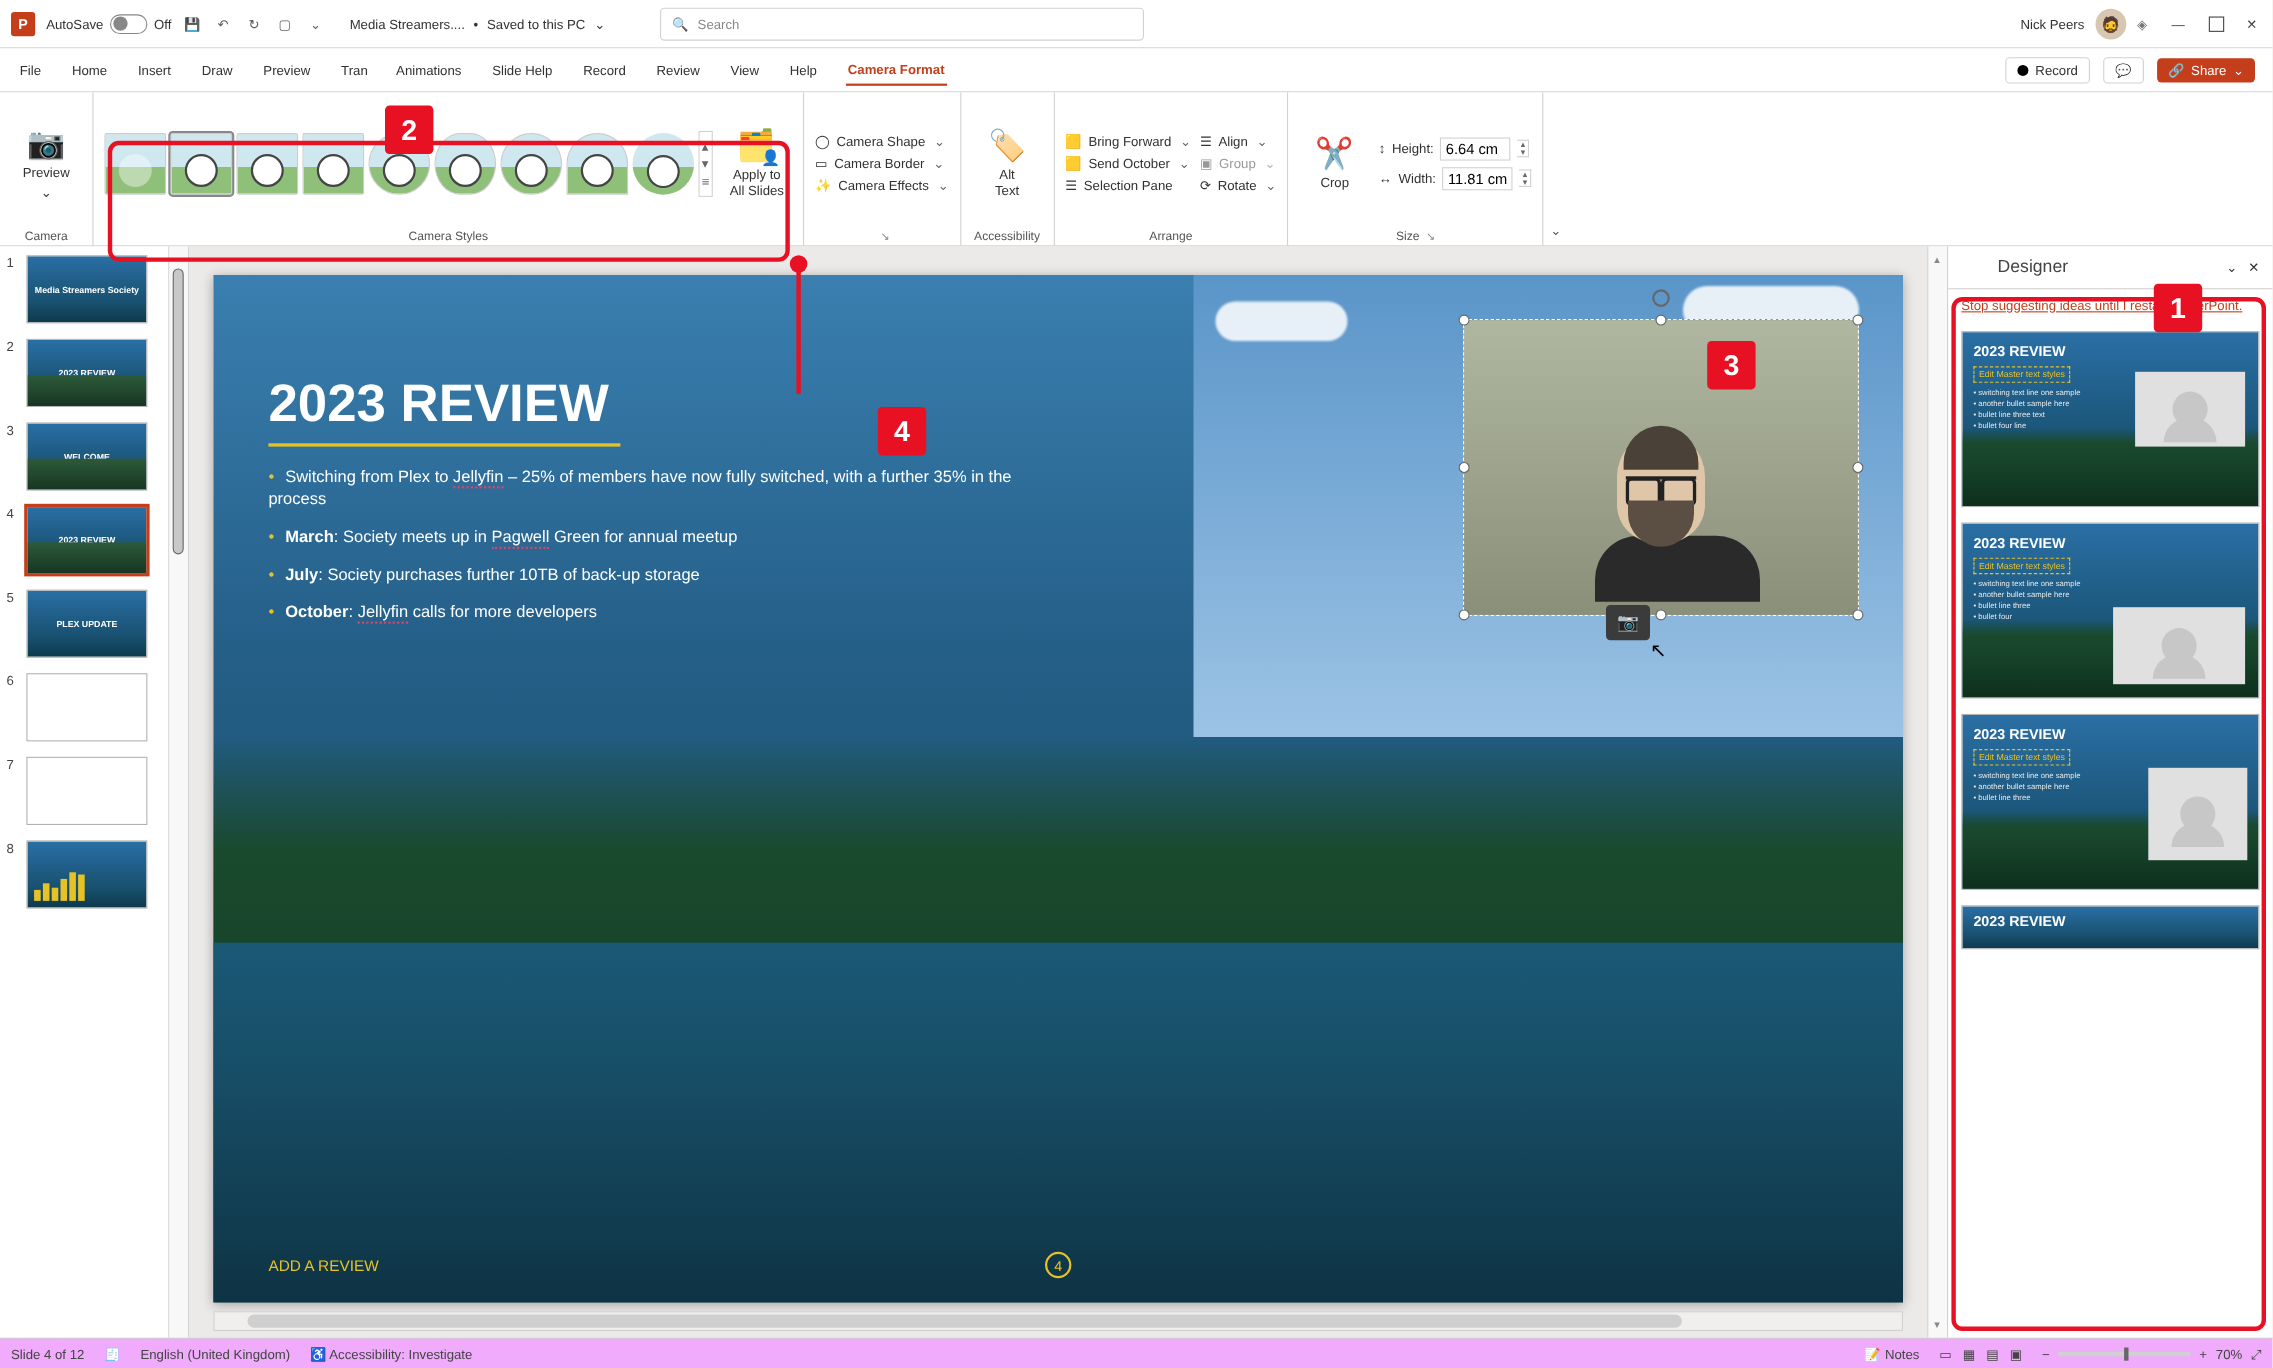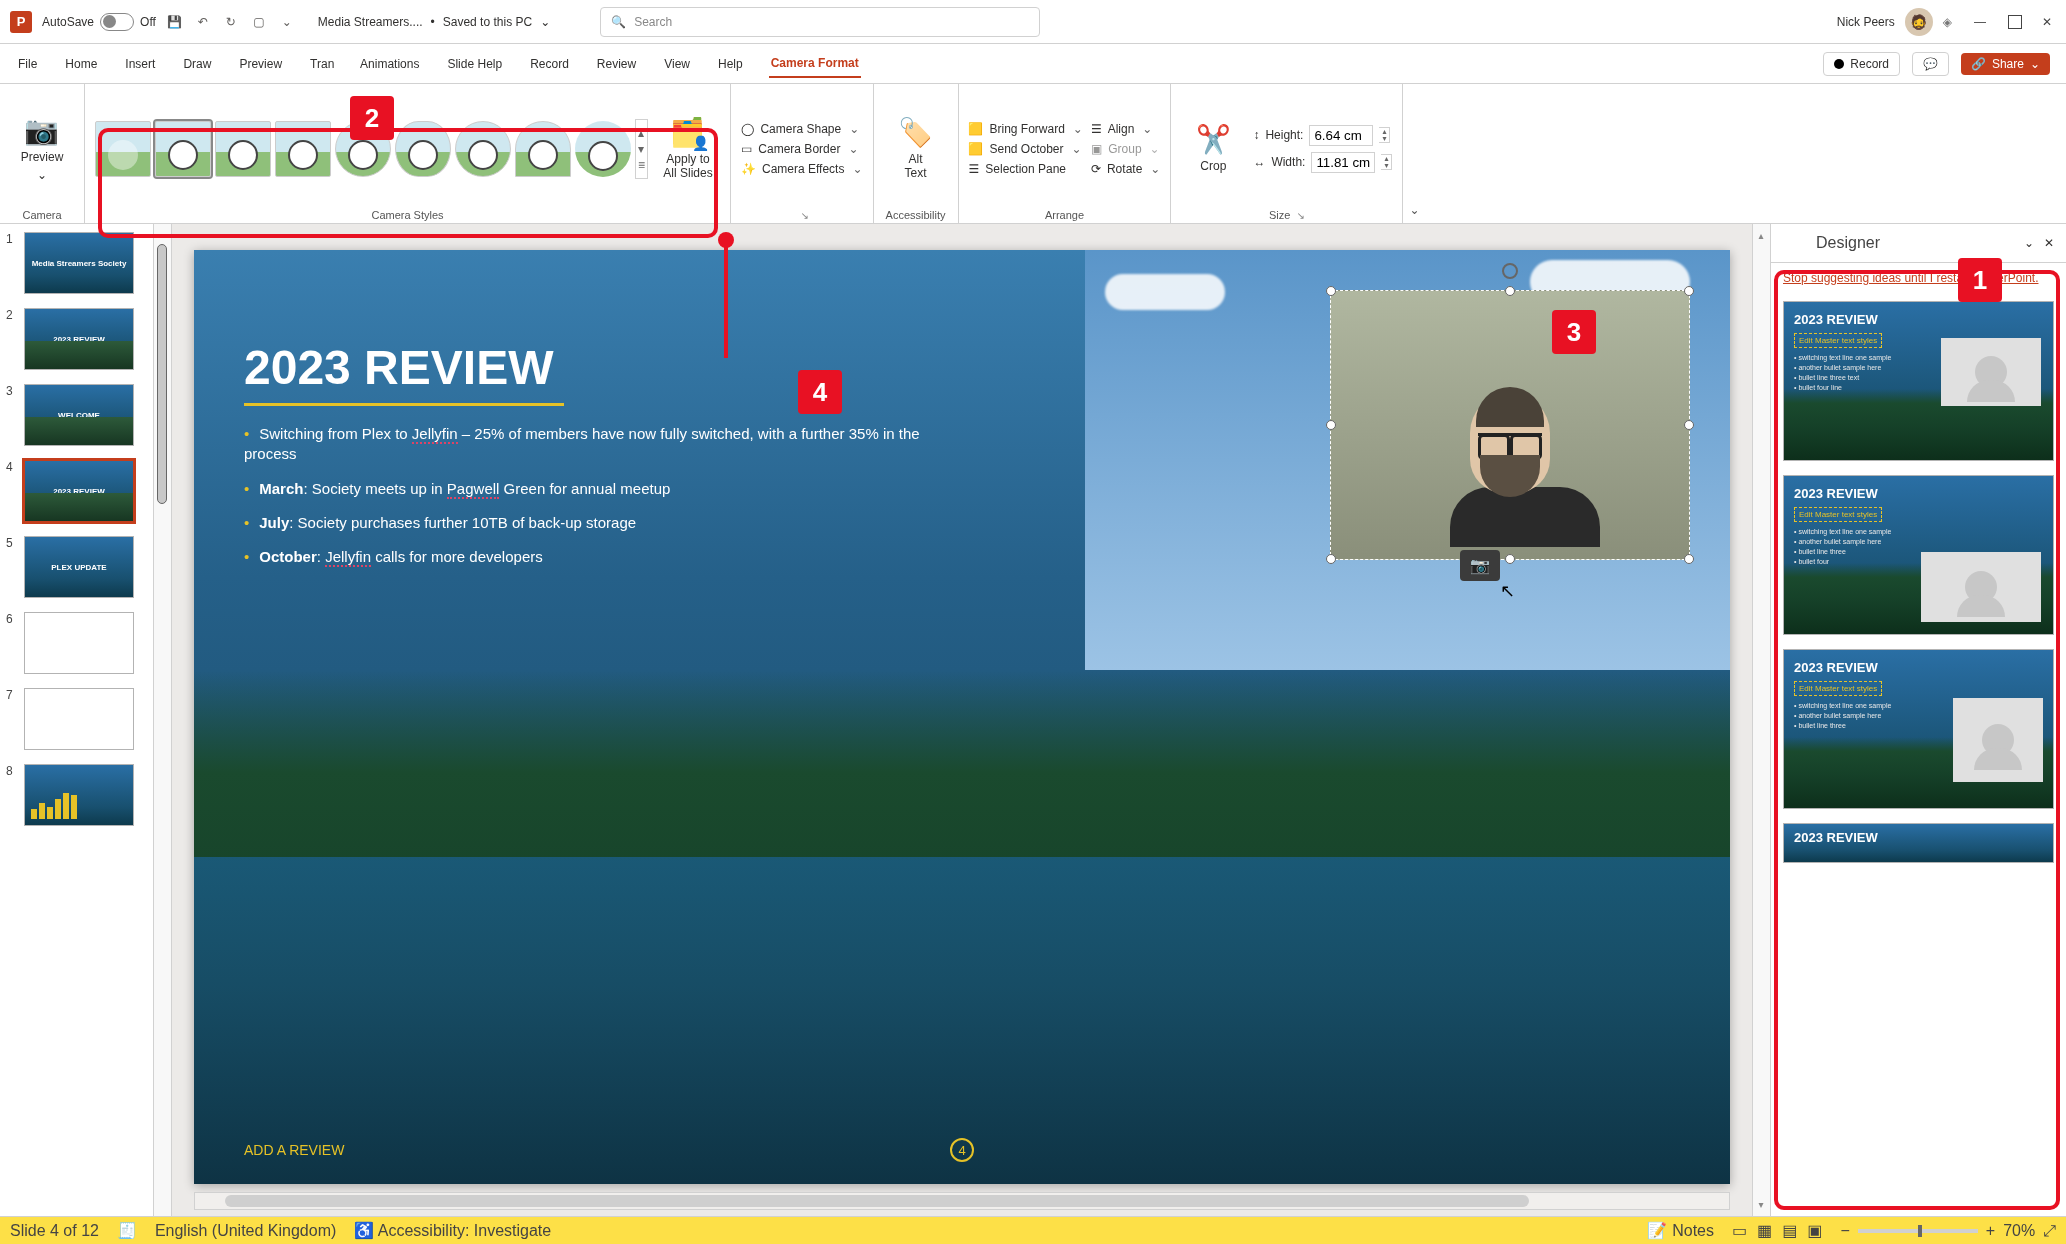--- a/index.html
+++ b/index.html
@@ -122,21 +122,21 @@
   .design .d-sub{color:var(--yellow);font-size:8px;border:1px dashed var(--yellow);padding:2px 4px;display:inline-block;margin-bottom:6px;}
   .design .d-lines{display:flex;flex-direction:column;gap:3px;font-size:7px;color:#e8e8e8;}
   .design .d-cameo{position:absolute;background:#e0e0e0;display:flex;align-items:center;justify-content:center;color:#999;}
   .design .d-cameo .ph{width:32px;height:32px;border-radius:50%;background:#c7c7c7;position:relative;}
   .design .d-cameo .ph::after{content:"";position:absolute;left:-8px;bottom:-14px;width:48px;height:22px;background:#c7c7c7;border-radius:24px 24px 0 0;}
   .design .d-cameo.r1{right:12px;top:36px;width:100px;height:68px;}
   .design .d-cameo.r2{right:12px;bottom:12px;width:120px;height:70px;}
   .design .d-cameo.r3{right:10px;top:48px;width:90px;height:84px;}
   .design .forest{height:45%;}
   
-  .status{height:28px;background:#fde047;border-top:1px solid var(--border);display:flex;align-items:center;padding:0 10px;gap:18px;font-size:16px;color:#444;}
+  .status{height:28px;background:#f0abfc;border-top:1px solid var(--border);display:flex;align-items:center;padding:0 10px;gap:18px;font-size:12px;color:#444;}
   .status .sp{flex:1;}
   .viewbtns{display:flex;gap:10px;align-items:center;}
   .zoom{display:flex;align-items:center;gap:8px;}
   .zoom-track{width:120px;height:4px;background:#d0d0d0;position:relative;}
   .zoom-track::after{content:"";position:absolute;left:50%;top:-4px;width:4px;height:12px;background:#666;}
   
   .callout{position:absolute;z-index:50;border:4px solid var(--red-call);border-radius:10px;pointer-events:none;}
   .badge{position:absolute;z-index:60;width:44px;height:44px;background:var(--red-call);color:#fff;font-size:26px;font-weight:700;display:flex;align-items:center;justify-content:center;border-radius:4px;}
   .co-styles{left:98px;top:128px;width:620px;height:110px;}
   .co-designer{right:6px;top:270px;width:286px;bottom:34px;}

